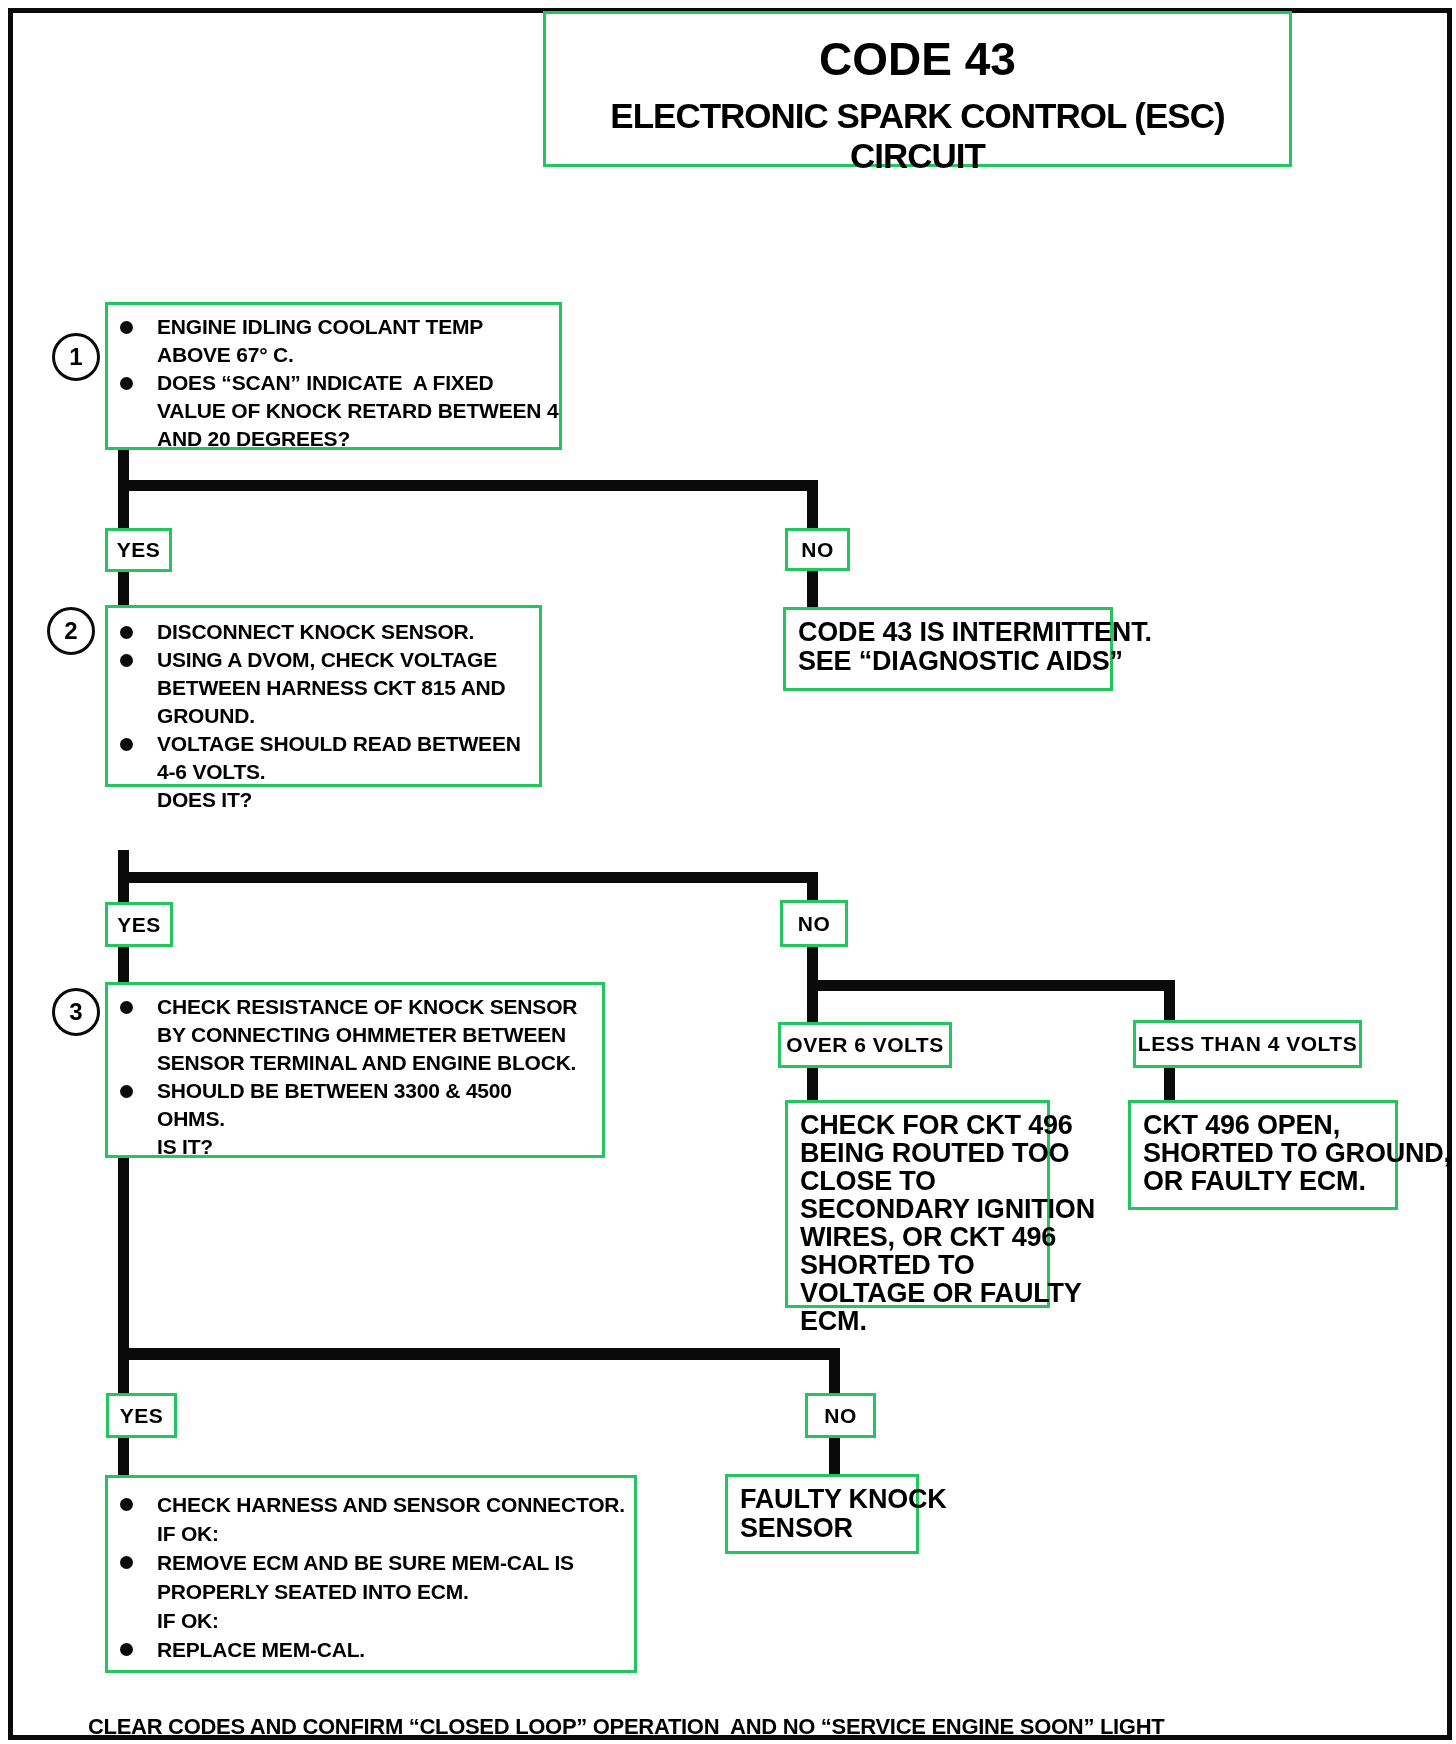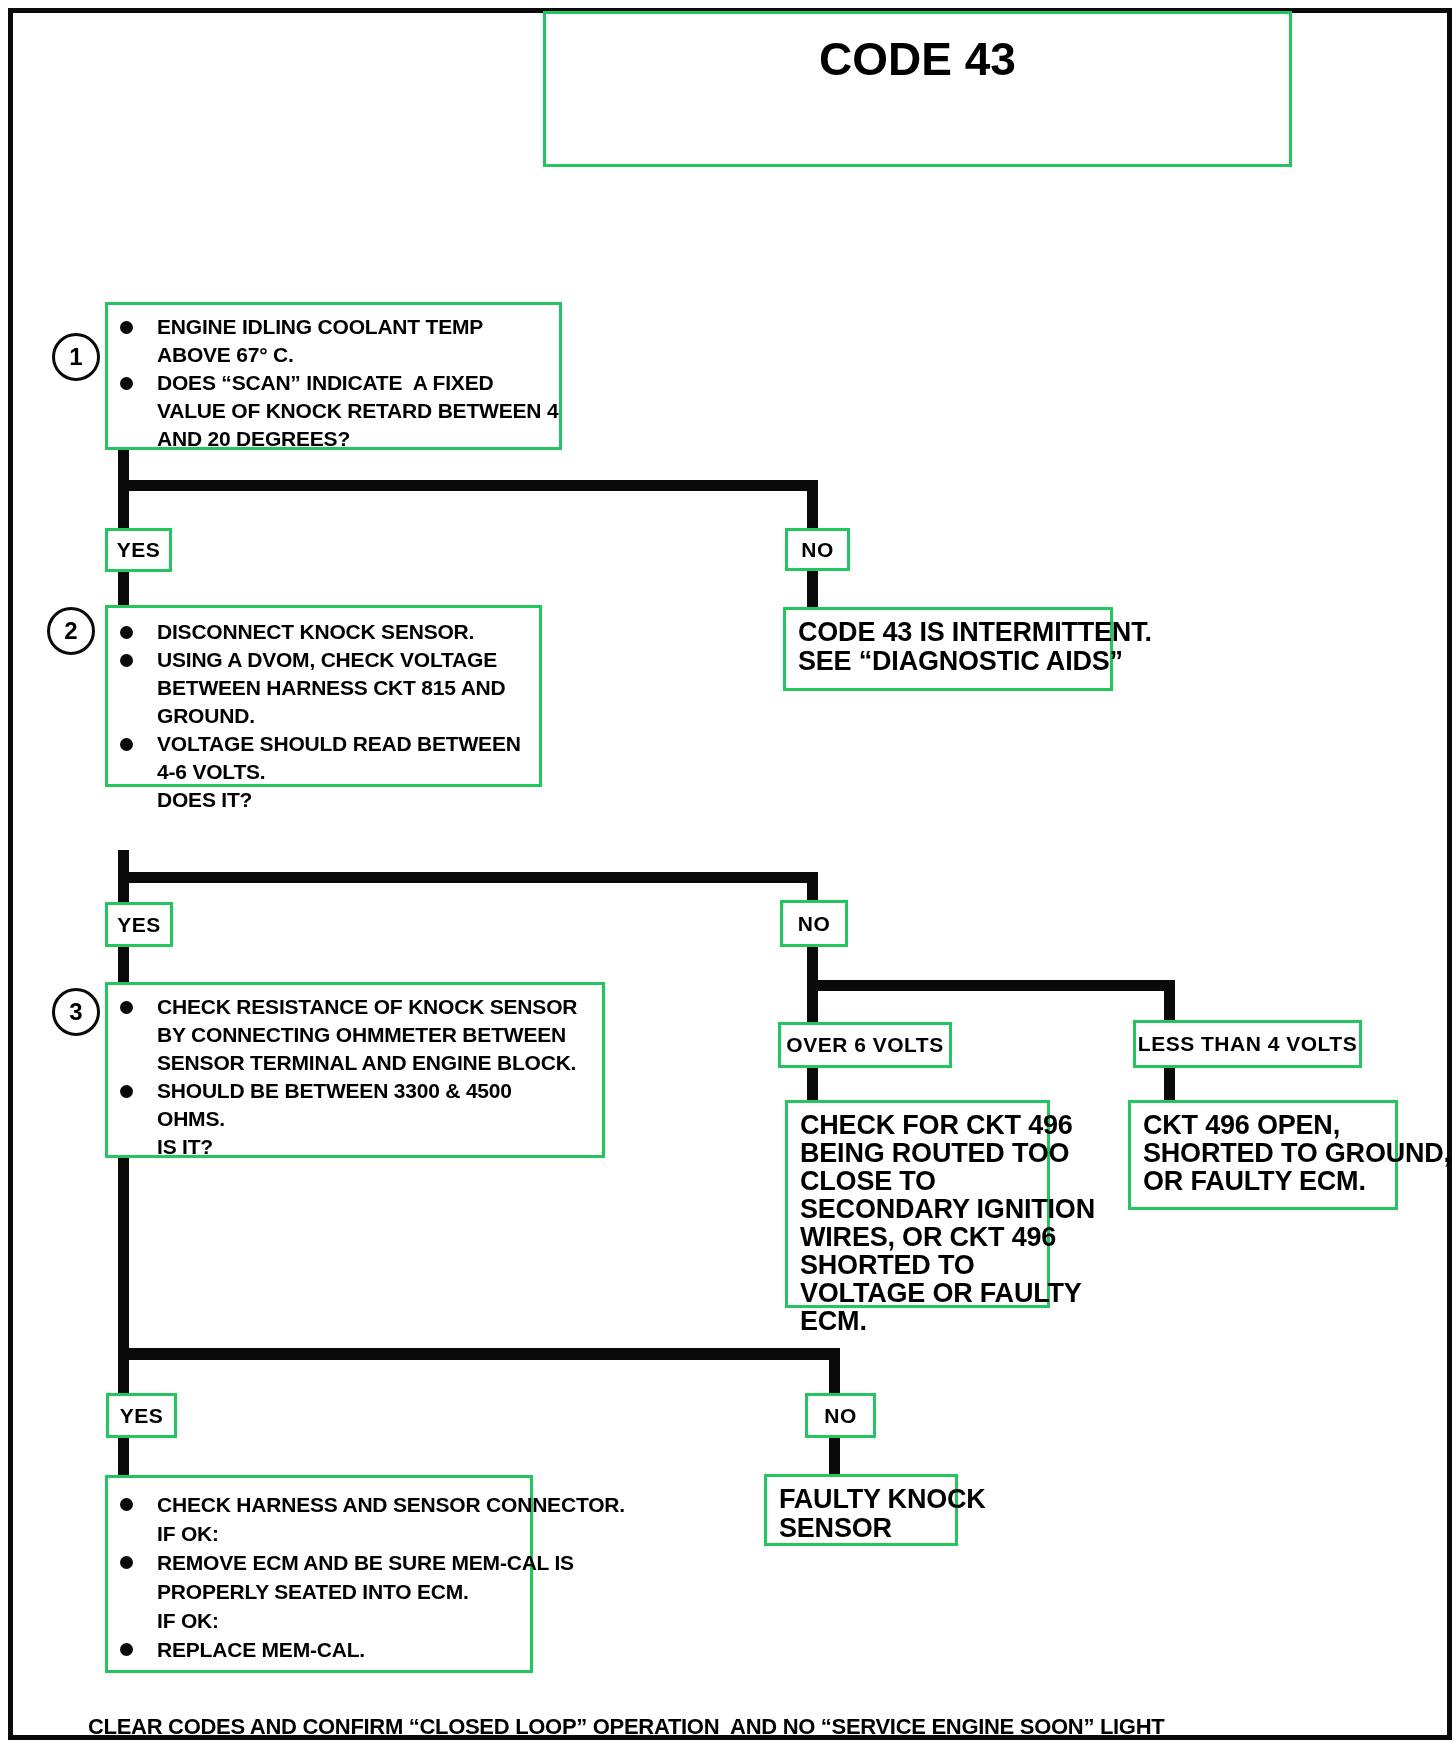--- a/index.html
+++ b/index.html
@@ -51,20 +51,21 @@
   .pad12 { padding-top:12px; }
 </style>
 </head>
 <body>
 
 <div class="page">
   <div class="outer-border"></div>
 
   <div class="node title-box" style="left:543px; top:11px; width:749px; height:156px;">
     <div class="title-main">CODE 43</div>
+    <div class="title-sub">ELECTRONIC SPARK CONTROL (ESC) CIRCUIT</div>
   </div>
 
   <div class="circle" style="left:52px; top:333px;">
     <span>1</span>
   </div>
   <div class="node step pad8" style="left:105px; top:302px; width:457px; height:148px;">
     <div class="brow">
       <span class="dot"></span>
       <div class="btxt">ENGINE IDLING COOLANT TEMP
 ABOVE 67° C.</div>
@@ -190,37 +191,37 @@
   <div class="node decision" style="left:106px; top:1393px; width:71px; height:45px;">
     <span>YES</span>
   </div>
   <div class="node decision" style="left:805px; top:1393px; width:71px; height:45px;">
     <span>NO</span>
   </div>
 
   <div class="line" style="left:118px; top:1438px; width:11px; height:37px;"></div>
   <div class="line" style="left:829px; top:1438px; width:11px; height:36px;"></div>
 
-  <div class="node step final pad12" style="left:105px; top:1475px; width:428px; height:198px;">
+  <div class="node step final pad12" style="left:105px; top:1475px; width:532px; height:198px;">
     <div class="brow">
       <span class="dot"></span>
       <div class="btxt">CHECK HARNESS AND SENSOR CONNECTOR.
 IF OK:</div>
     </div>
     <div class="brow">
       <span class="dot"></span>
       <div class="btxt">REMOVE ECM AND BE SURE MEM-CAL IS
 PROPERLY SEATED INTO ECM.
 IF OK:</div>
     </div>
     <div class="brow">
       <span class="dot"></span>
       <div class="btxt">REPLACE MEM-CAL.</div>
     </div>
   </div>
 
-  <div class="node resultbox int-box" style="left:764px; top:1474px; width:194px; height:72px;">
+  <div class="node resultbox int-box" style="left:725px; top:1474px; width:194px; height:80px;">
     <div class="rtxt">FAULTY KNOCK
 SENSOR</div>
   </div>
 
   <div class="footer">CLEAR CODES AND CONFIRM “CLOSED LOOP” OPERATION  AND NO “SERVICE ENGINE SOON” LIGHT</div>
 </div>
 
 </body></html>

